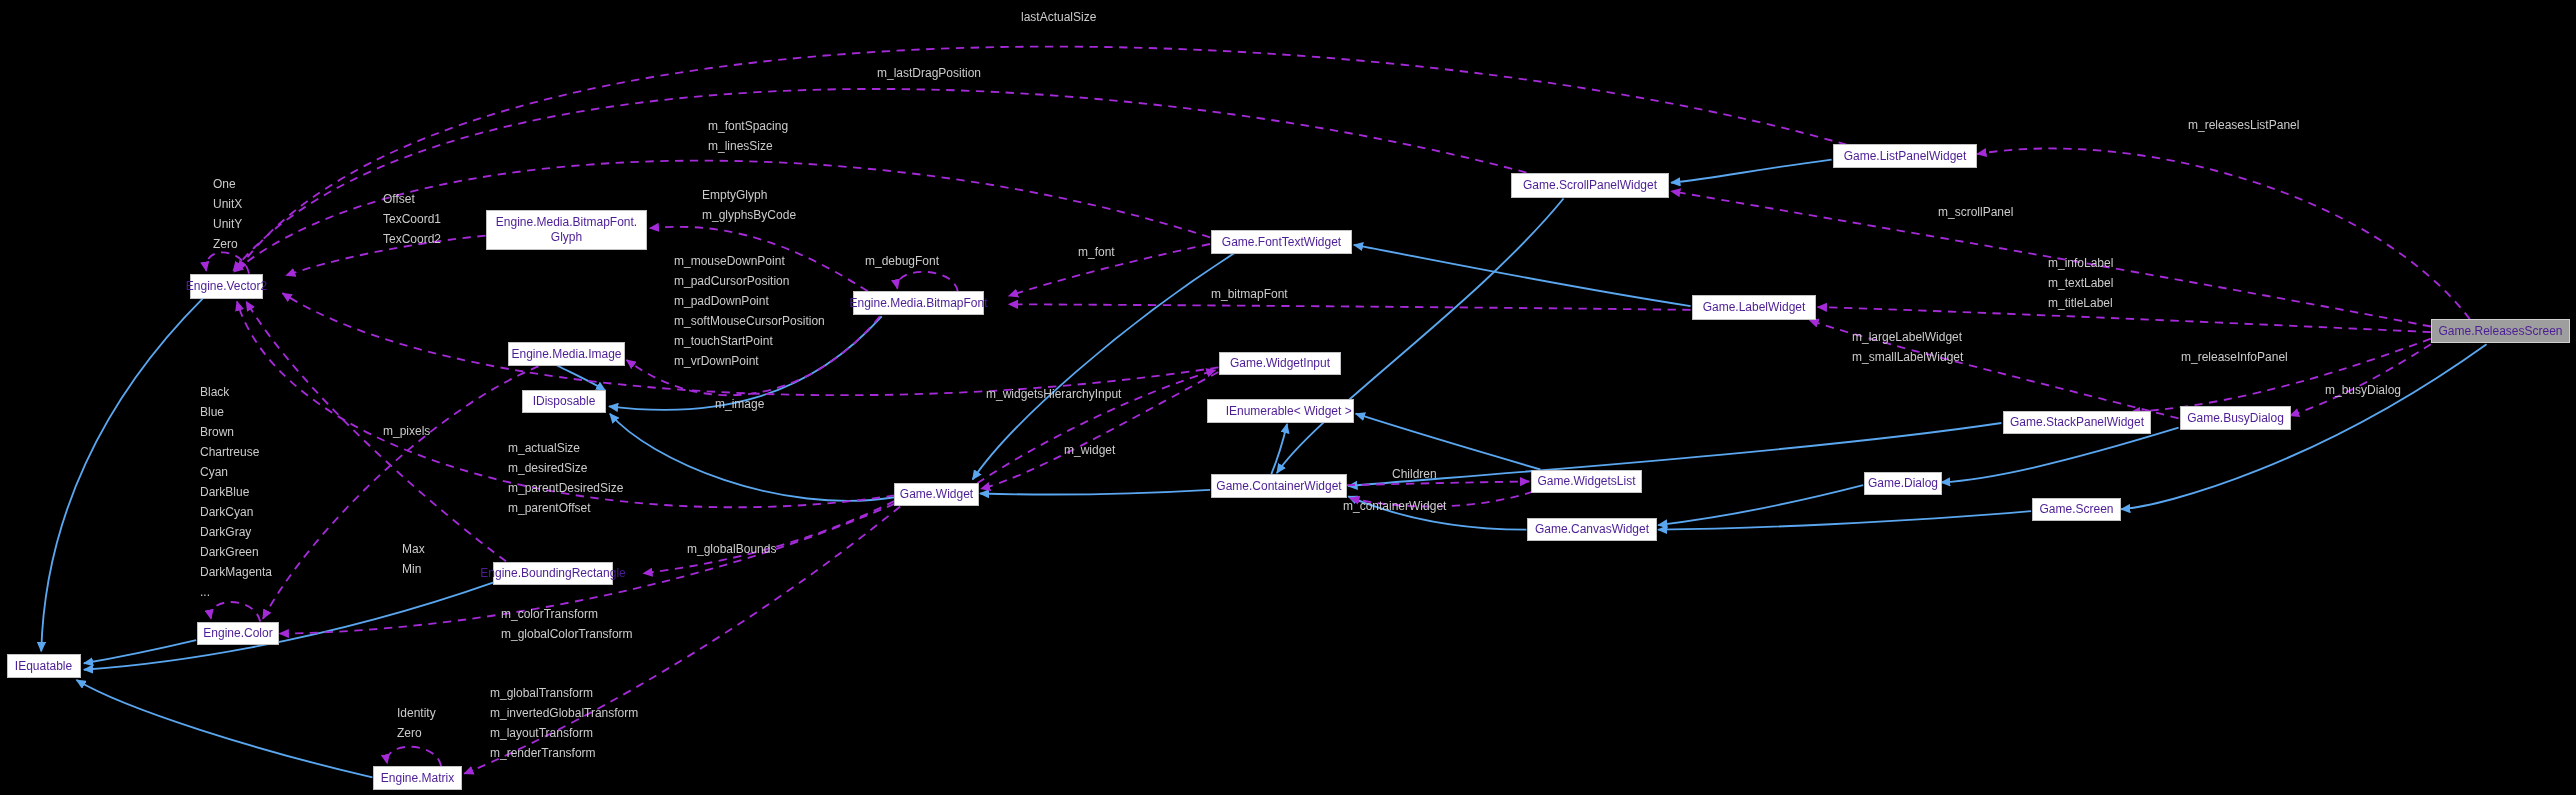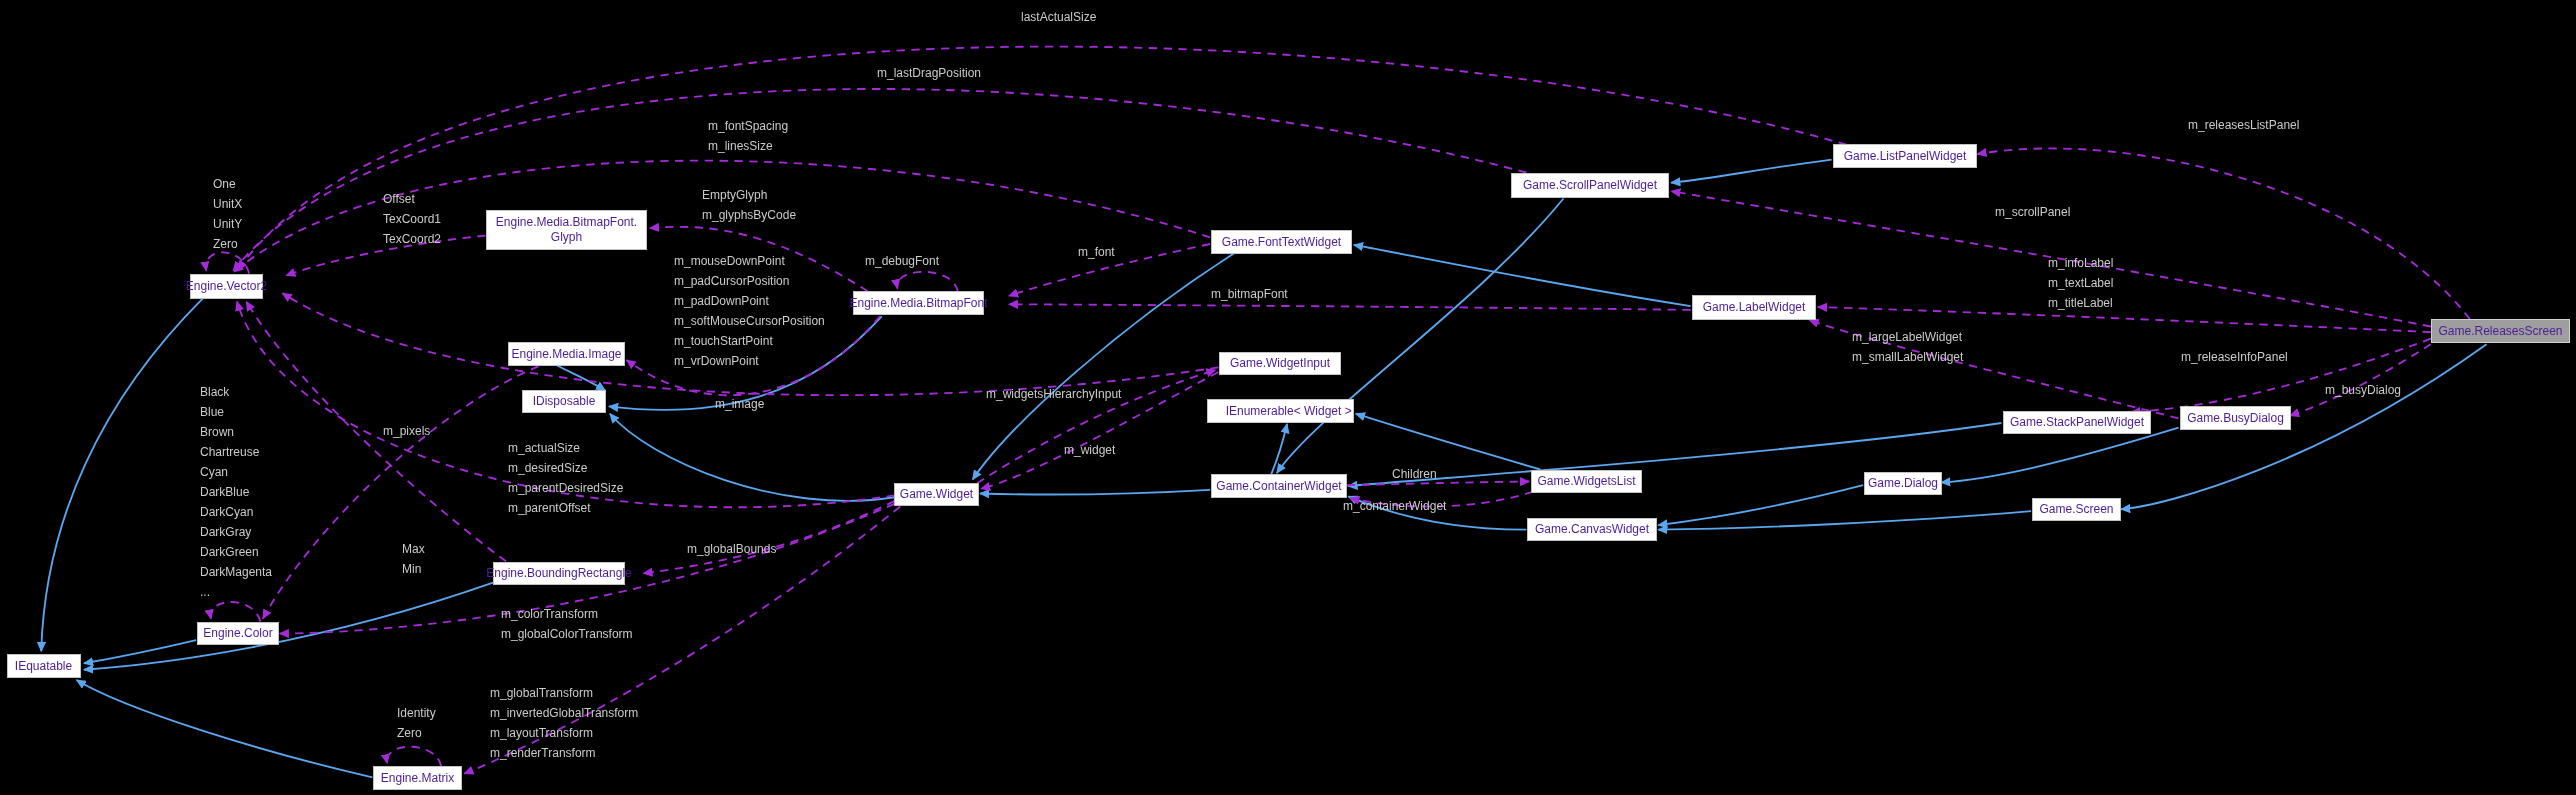--- a/index.html
+++ b/index.html
@@ -103,21 +103,21 @@
     </div>
   <div class="node" style="left:508px;top:342px;width:117px;height:24px;">
       <span>Engine.Media.Image</span>
     </div>
   <div class="node" style="left:522px;top:390px;width:84px;height:23px;">
       <span>IDisposable</span>
     </div>
   <div class="node" style="left:894px;top:483px;width:85px;height:23px;">
       <span>Game.Widget</span>
     </div>
-  <div class="node" style="left:493px;top:562px;width:132px;height:23px;">
+  <div class="node" style="left:493px;top:562px;width:120px;height:23px;">
       <span>Engine.BoundingRectangle</span>
     </div>
   <div class="node" style="left:197px;top:622px;width:82px;height:23px;">
       <span>Engine.Color</span>
     </div>
   <div class="node" style="left:6.5px;top:654px;width:74px;height:24px;">
       <span>IEquatable</span>
     </div>
   <div class="node" style="left:373px;top:766px;width:89px;height:24px;">
       <span>Engine.Matrix</span>
@@ -261,21 +261,21 @@
     </div>
   <div class="elabel" style="left:1392px;top:464px;">
       <span>Children</span>
     </div>
   <div class="elabel" style="left:1343px;top:496px;">
       <span>m_containerWidget</span>
     </div>
   <div class="elabel" style="left:2188px;top:115px;">
       <span>m_releasesListPanel</span>
     </div>
-  <div class="elabel" style="left:1995px;top:202px;">
+  <div class="elabel" style="left:1938px;top:202px;">
       <span>m_scrollPanel</span>
     </div>
   <div class="elabel" style="left:2048px;top:253px;">
     <span>m_infoLabel</span>
     <span>m_textLabel</span>
     <span>m_titleLabel</span>
   </div>
   <div class="elabel" style="left:1852px;top:327px;">
     <span>m_largeLabelWidget</span>
     <span>m_smallLabelWidget</span>

